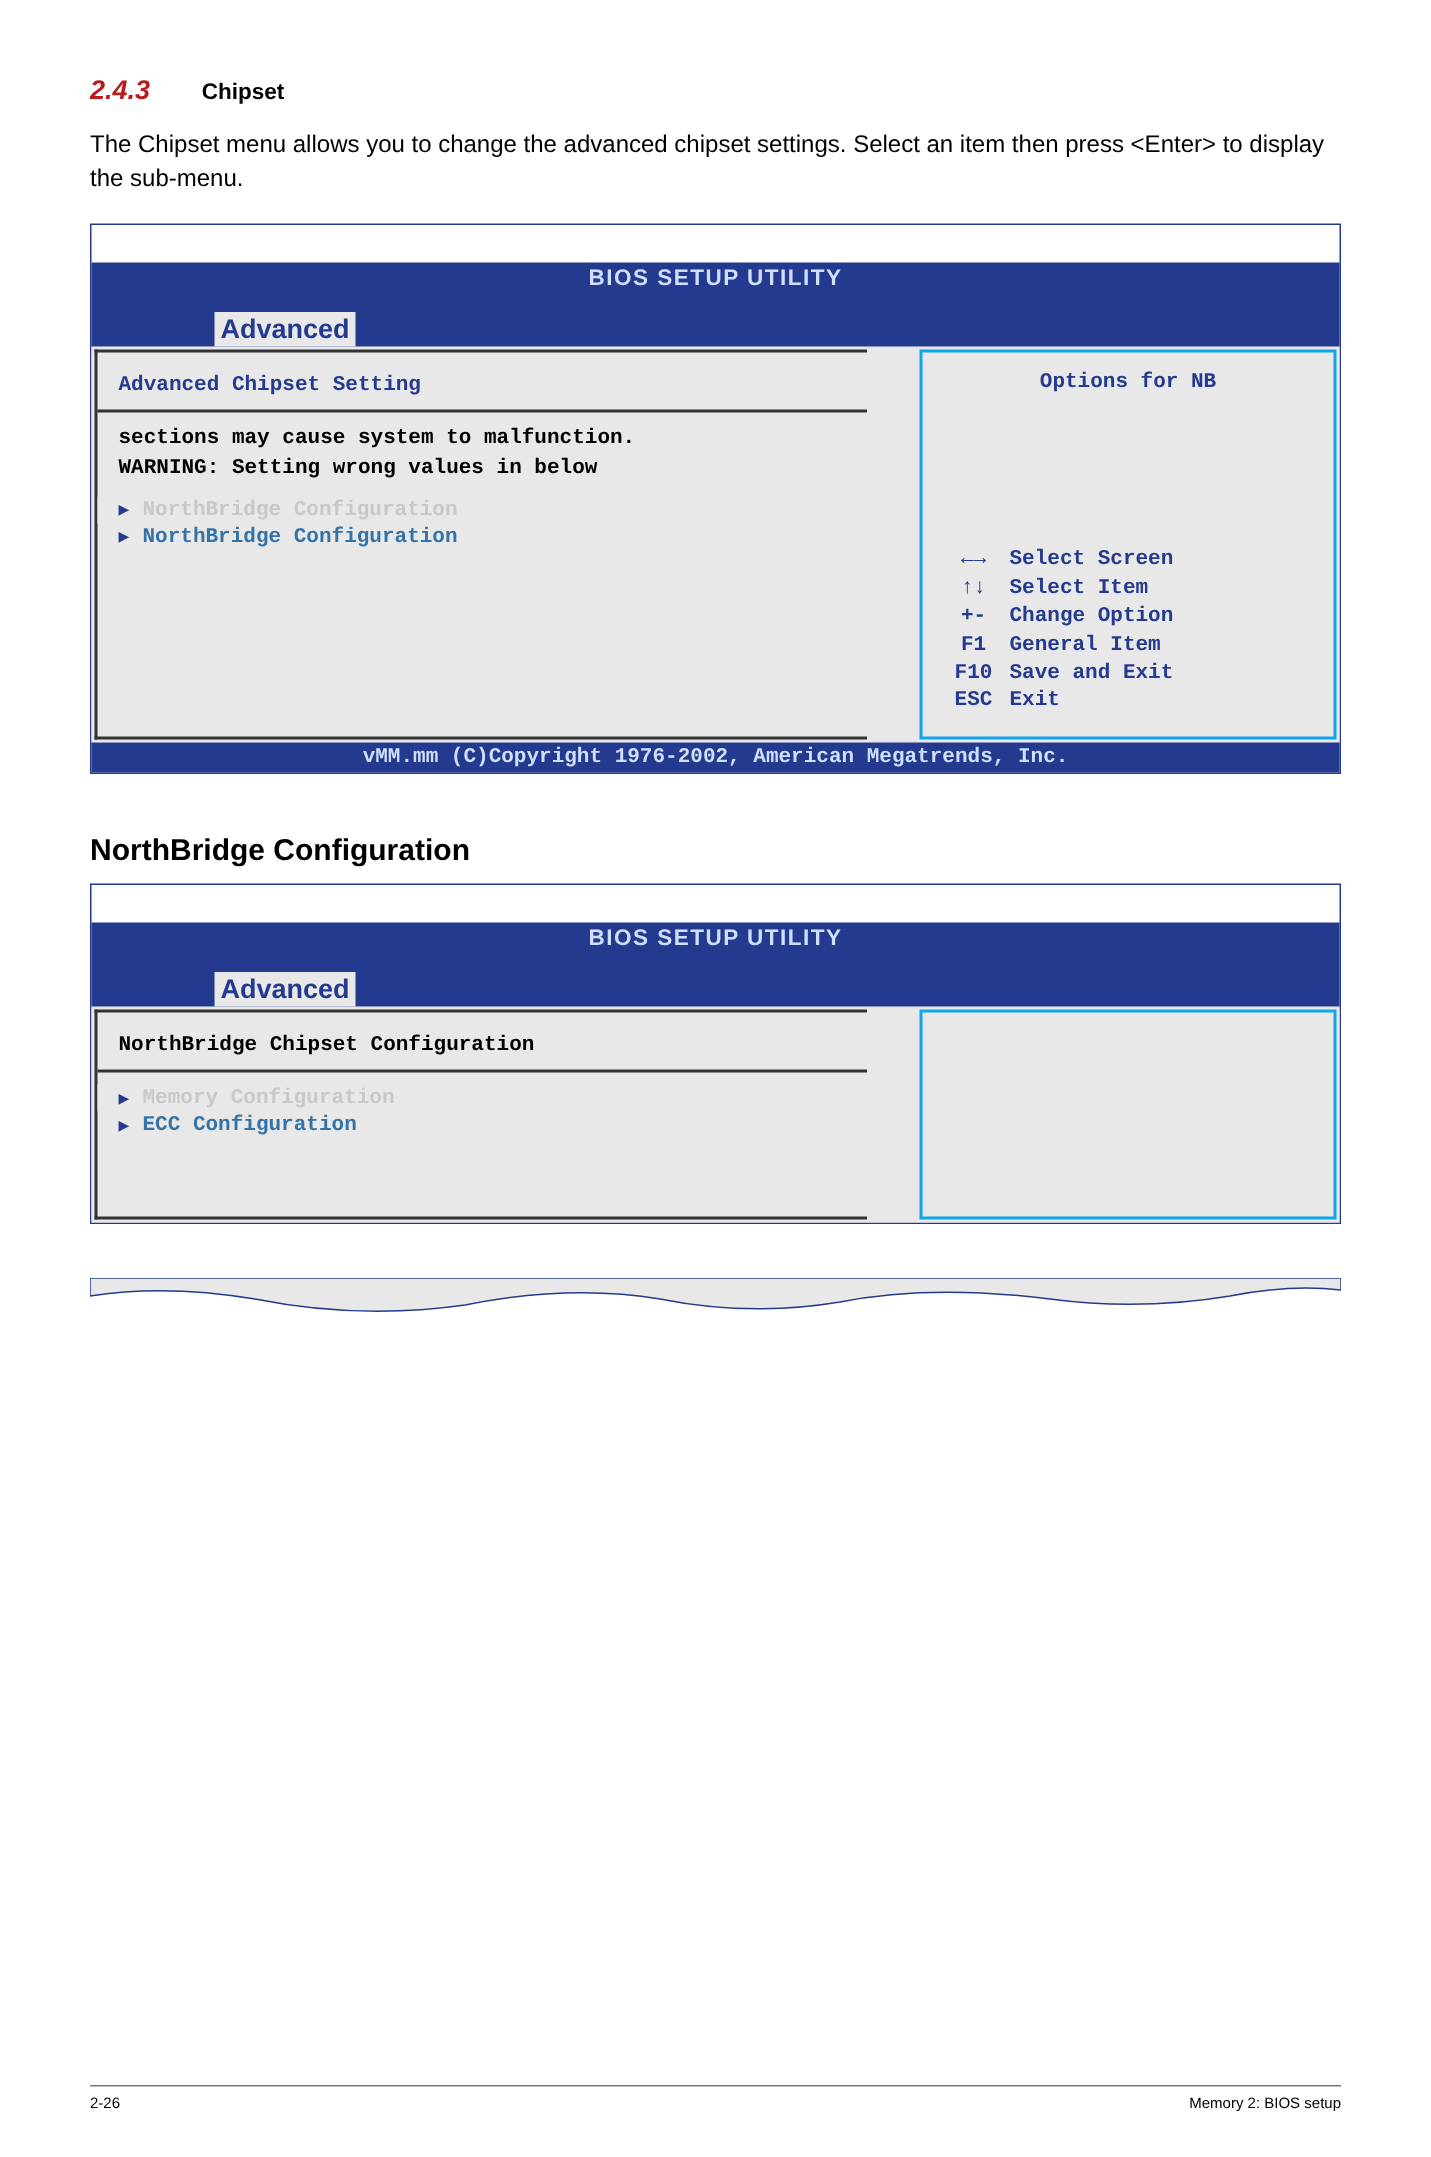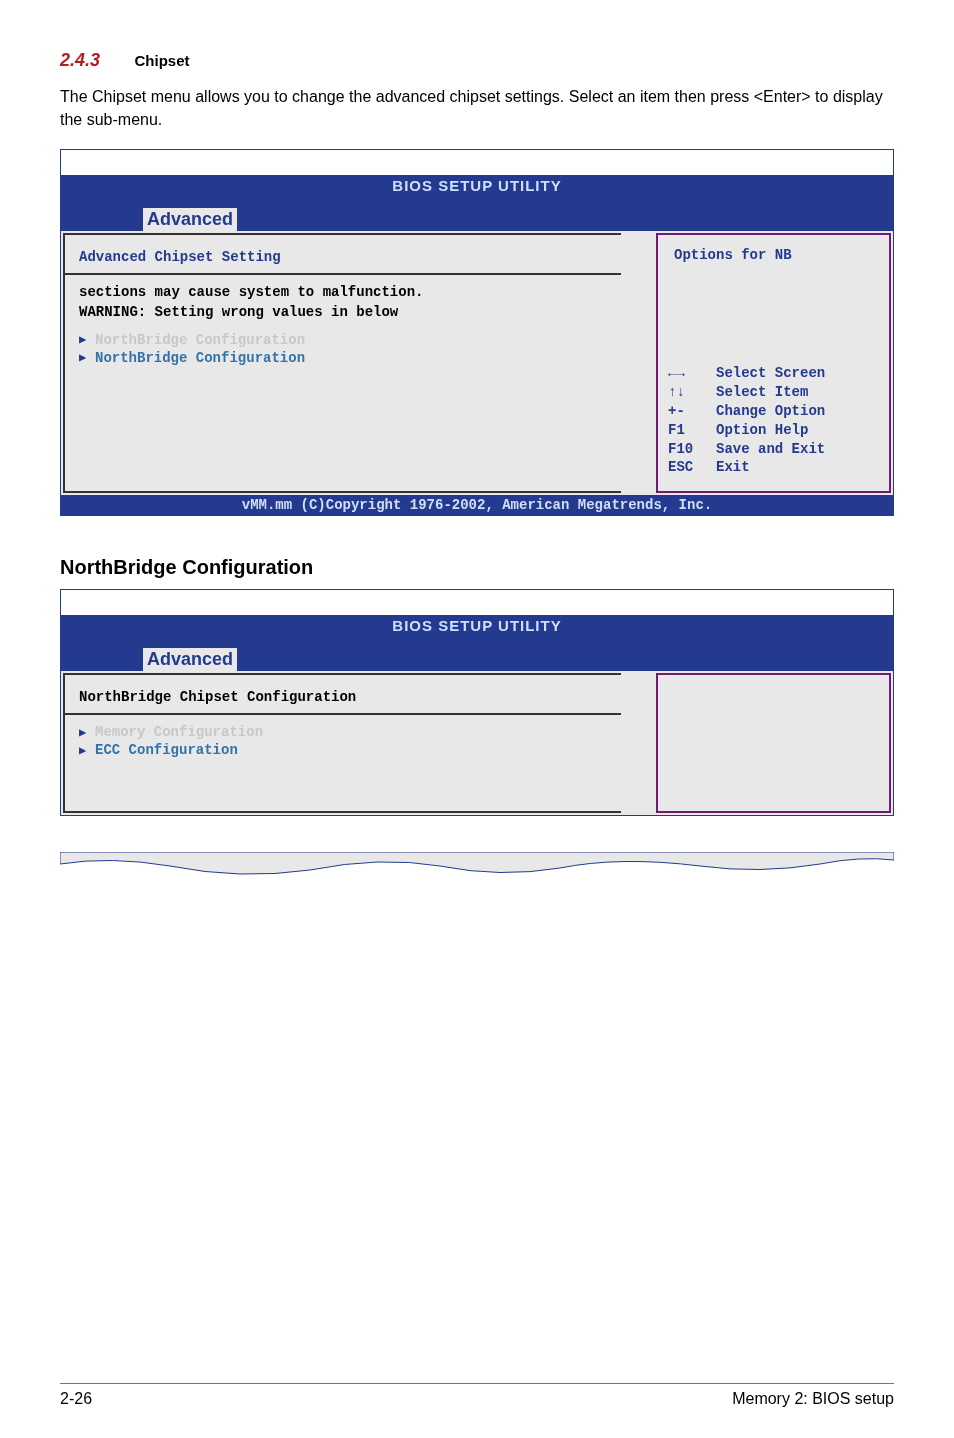--- a/index.html
+++ b/index.html
@@ -77,25 +77,26 @@
       gap: 35px;
     }
     .bios-left {
       flex: 1;
       padding: 10px 0 10px 0;
       border: 2px solid #333;
       border-right: none;
       margin: 2px 0 2px 2px;
     }
     .bios-right {
-      width: 235px;
+      width: 278px;
       padding: 10px 10px;
-      border: 2px solid #701a75;
+      border: 2px solid #0ea5e9;
       margin: 2px 2px 2px 0;
       position: relative;
+      text-align: center;
     }
     .section-heading {
       color: #233a8e;
       padding: 4px 14px 8px 14px;
     }
     .divider {
       border-top: 2px solid #333;
       margin: 0 0 8px 0;
     }
     .warning-text {
@@ -177,21 +178,21 @@
       height: 30px;
       display: block;
     }
     .page-footer {
       position: fixed;
       bottom: 30px;
       left: 60px;
       right: 60px;
       display: flex;
       justify-content: space-between;
-      font-size: 16px;
+      font-size: 10px;
       color: #000;
       border-top: 1px solid #777;
       padding-top: 6px;
       width: 834px;
     }
   </style>
 </head>
 <body>
 
 <div class="heading-row">
@@ -233,21 +234,21 @@
         <div class="help-row">
             <span class="help-key">↑↓</span>
             <span>Select Item</span>
           </div>
         <div class="help-row">
             <span class="help-key">+-</span>
             <span>Change Option</span>
           </div>
         <div class="help-row">
             <span class="help-key">F1</span>
-            <span>Option Help</span>
+            <span>General Item</span>
           </div>
         <div class="help-row">
             <span class="help-key">F10</span>
             <span>Save and Exit</span>
           </div>
         <div class="help-row">
             <span class="help-key">ESC</span>
             <span>Exit</span>
           </div>
       </div>

